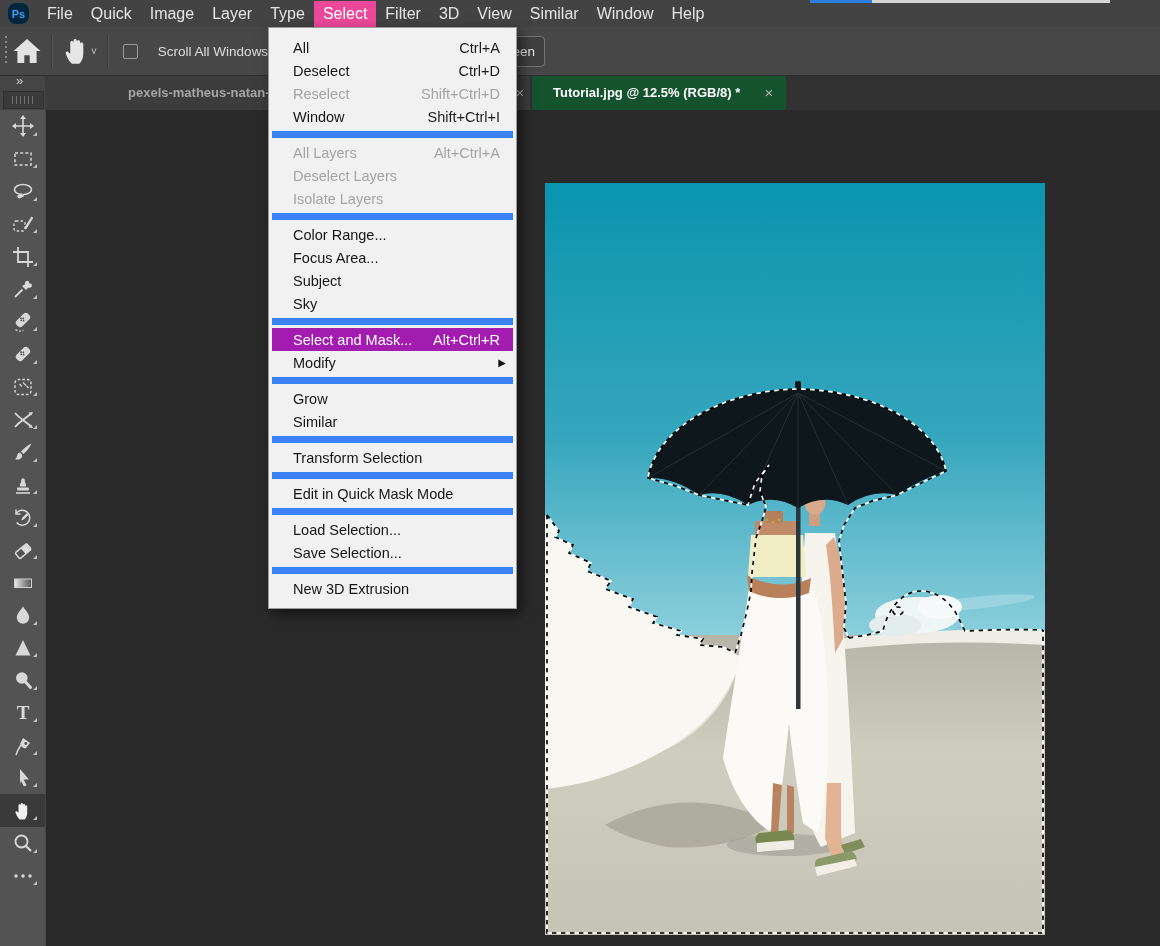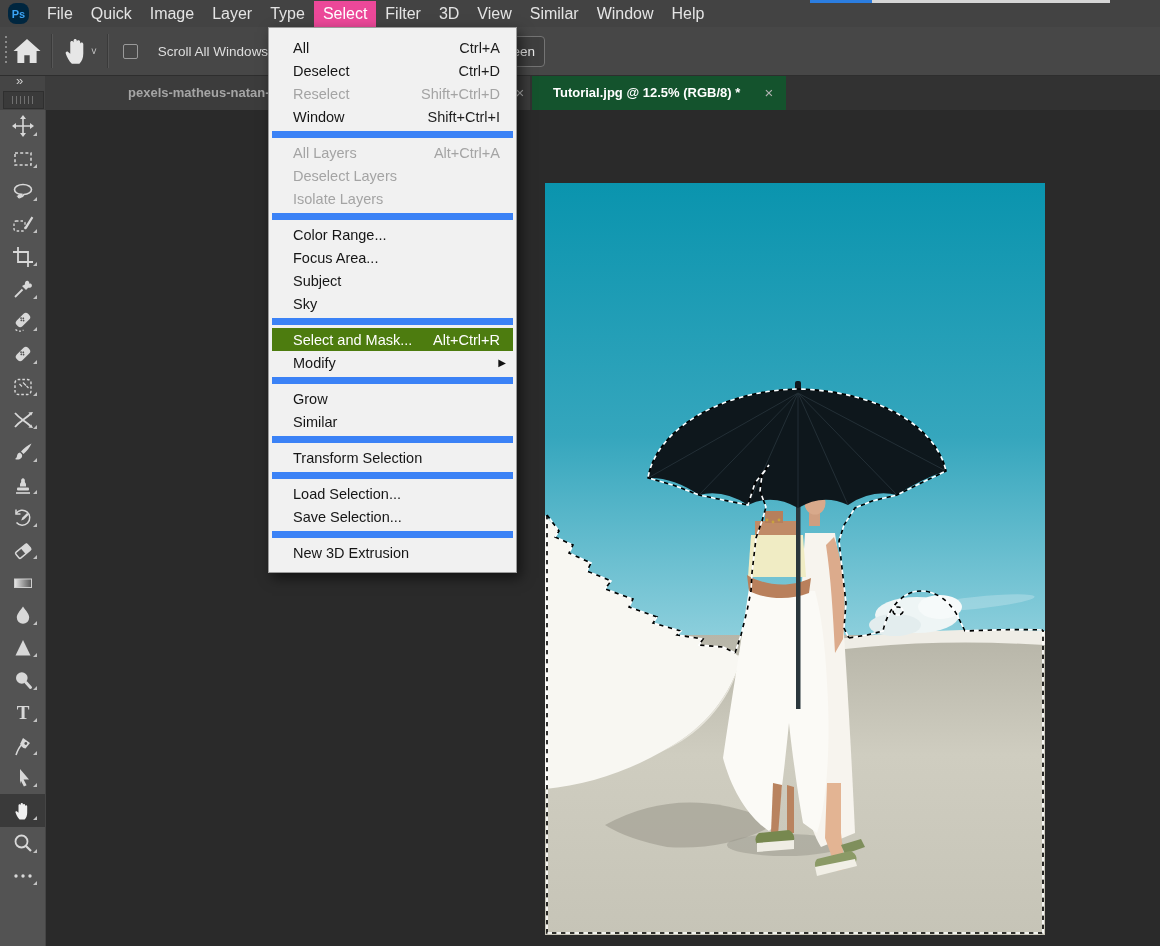--- a/index.html
+++ b/index.html
@@ -60,21 +60,21 @@
   .menu{position:absolute;left:268px;top:27px;width:249px;background:#f1f1f1;
         border:1px solid #9b9b9b;box-shadow:4px 5px 12px rgba(0,0,0,.55);
         z-index:50;padding:5px 3px;box-sizing:border-box}
   .sect{padding:3px 0}
   .sect + .sect{border-top:7px solid #3b82f6}
   .mi{height:23px;display:flex;align-items:center;padding:0 13px 0 21px;
       font-size:14.5px;color:#161616;position:relative;cursor:default}
   .mi .lab{flex:1;white-space:nowrap}
   .mi .sc{color:#1e1e1e;white-space:nowrap}
   .mi.disabled .lab,.mi.disabled .sc{color:#a4a4a4}
-  .mi.hl{background:#4d7c0f}
+  .mi.hl{background:#a21caf}
   .mi.hl .lab,.mi.hl .sc{color:#fff}
   .mi .sub{position:absolute;right:7px;top:50%;transform:translateY(-52%);font-size:10px;color:#111}
   
   .photo{position:absolute;left:545px;top:183px;width:500px;height:752px;z-index:5}
 </style>
 </head>
 <body>
 
 <div class="strip blue"></div>
 <div class="strip gray"></div>
@@ -474,20 +474,25 @@
         <span class="lab">Similar</span>
       </div>
     </div>
     <div class="sect">
       <div class="mi">
         <span class="lab">Transform Selection</span>
       </div>
     </div>
     <div class="sect">
       <div class="mi">
+        <span class="lab">Edit in Quick Mask Mode</span>
+      </div>
+    </div>
+    <div class="sect">
+      <div class="mi">
         <span class="lab">Load Selection...</span>
       </div>
       <div class="mi">
         <span class="lab">Save Selection...</span>
       </div>
     </div>
     <div class="sect">
       <div class="mi">
         <span class="lab">New 3D Extrusion</span>
       </div>

